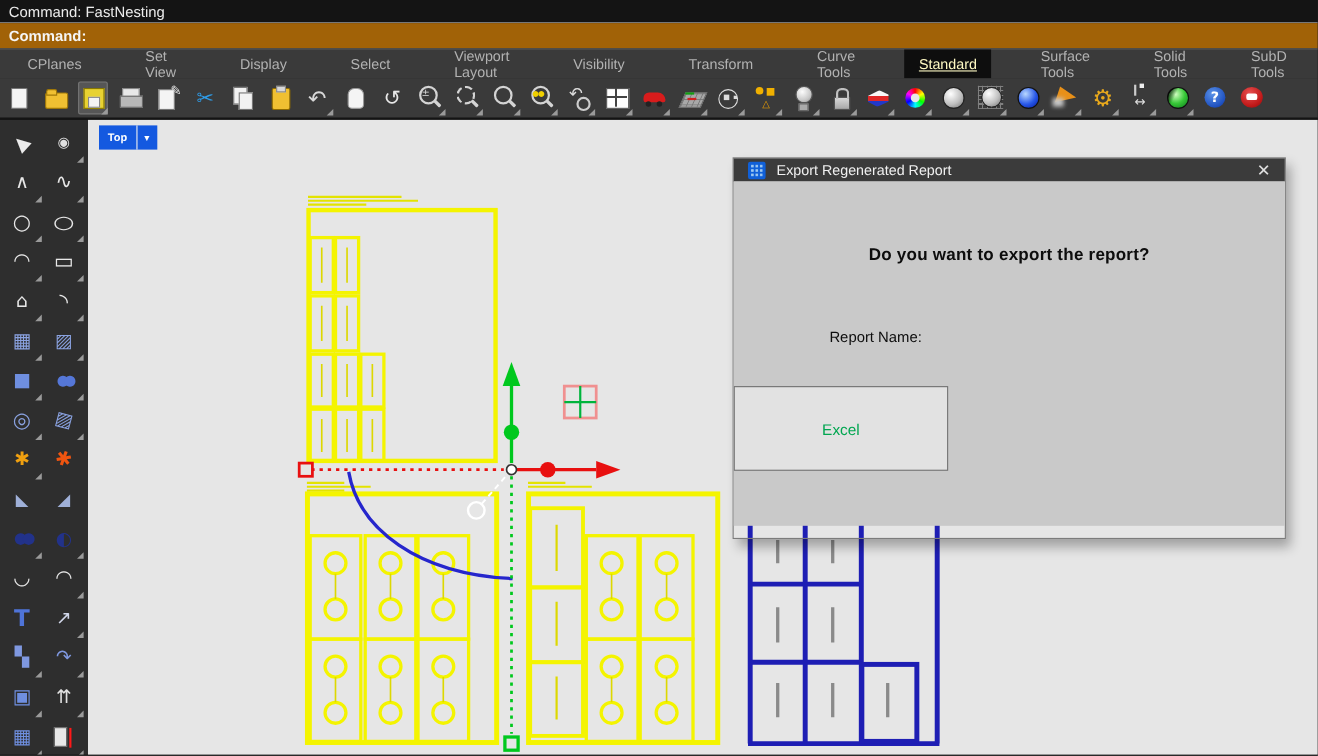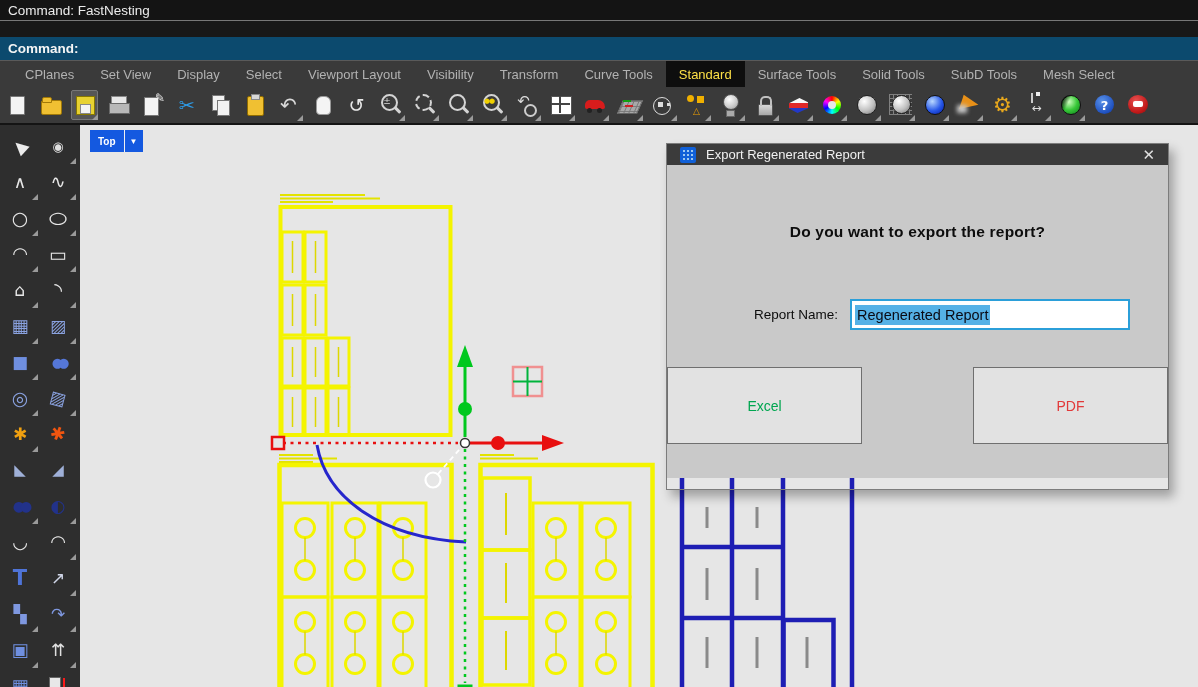--- a/index.html
+++ b/index.html
@@ -1,28 +1,28 @@
 <!DOCTYPE html>
 <html><head>
 <meta charset="utf-8">
 <style>
   * { margin:0; padding:0; box-sizing:border-box; }
   html,body { width:1198px; height:687px; overflow:hidden; background:#181818;
     font-family:"Liberation Sans","DejaVu Sans",sans-serif; }
   
   .cmd-hist { height:21px; background:#141414; color:#ececec; font-size:13.5px;
     line-height:21px; padding-left:8px; border-bottom:1px solid #787878; }
-  .cmd-prompt { height:23px; background:#0c4a6e; color:#f5f5f5; font-size:13.5px;
-    font-weight:bold; line-height:23px; padding-left:8px;margin-top:16px; }
+  .cmd-prompt { height:23px; background:#a16207; color:#f5f5f5; font-size:13.5px;
+    font-weight:bold; line-height:23px; padding-left:8px; }
   
   .tabbar { height:27px; background:#3a3a3a; border-top:1px solid #5a5a5a;
-    display:flex; align-items:stretch; padding-left:12px; }
+    display:flex; align-items:stretch; padding-left:12px;gap:32px; }
   .tab { color:#b2b2b2; font-size:13px; display:flex; align-items:center;
     padding:0 13px; cursor:default; }
-  .tab.active { background:#0e0e0e; color:#fde047; }
+  .tab.active { background:#0e0e0e; color:#fef9c3;text-decoration:underline; }
   
   .toolbar { height:36px; background:#3a3a3a; display:flex; align-items:center;
     padding-left:3px; gap:7px; }
   .tbi { width:27px; height:30px; position:relative; display:flex;
     align-items:center; justify-content:center; flex:0 0 auto; }
   .tbi::before,.tbi::after { position:absolute; }
   .g { font-family:"DejaVu Sans",sans-serif; line-height:1; }
   .flyt { position:absolute; right:-1px; bottom:-1px; width:0; height:0;
     border-left:6px solid transparent; border-bottom:6px solid #9a9a9a; }
   .k-page::before { content:""; width:13px; height:17px; background:#f4f4f4;
@@ -174,21 +174,21 @@
     font-family:"DejaVu Sans",sans-serif; }
   .dlg-body { height:313px; background:#c9c9c9; }
   .dlg-heading { text-align:center; padding-top:58px; font-size:15.5px;
     font-weight:bold; color:#0d0d0d; letter-spacing:.2px; }
   .dlg-row { display:flex; align-items:center; margin-top:58px; padding-left:87px; }
   .dlg-label { font-size:13.5px; color:#0d0d0d; }
   .dlg-input { margin-left:12px; width:280px; height:31px; background:#fff;
     border:2px solid #2b9fd9; display:flex; align-items:center; padding-left:3px; }
   .dlg-input .sel { background:#55b1e6; color:#0a0a14; font-size:14.5px;
     padding:2px 2px; }
-  .dlg-buttons { display:flex; justify-content:space-between; gap:18px; margin-top:37px; }
+  .dlg-buttons { display:flex; justify-content:flex-start; gap:18px; margin-top:37px; }
   .dlg-btn { width:195px; height:77px; background:#e2e2e2; border:1px solid #6f6f6f;
     font-size:14px; font-family:"Liberation Sans",sans-serif; cursor:pointer; }
 </style>
 </head>
 <body>
 
 <div class="cmd-hist">Command: FastNesting</div>
 <div class="cmd-prompt">Command:</div>
 <div class="tabbar" id="tabbar">
     <span class="tab">CPlanes</span>
@@ -572,22 +572,18 @@
 <div class="dialog">
   <div class="dlg-titlebar">
     <div class="dlg-ico"></div>
     <span class="dlg-title">Export Regenerated Report</span>
     <span class="dlg-close">✕</span>
   </div>
   <div class="dlg-body">
     <div class="dlg-heading">Do you want to export the report?</div>
     <div class="dlg-row">
       <span class="dlg-label">Report Name:</span>
-      <div class="dlg-input">
-        <span class="sel">Regenerated Report</span>
-      </div>
     </div>
     <div class="dlg-buttons">
       <button class="dlg-btn" style="color: rgb(0, 166, 80);">Excel</button>
-      <button class="dlg-btn" style="color: rgb(226, 57, 57);">PDF</button>
     </div>
   </div>
 </div>
 
 </body></html>

